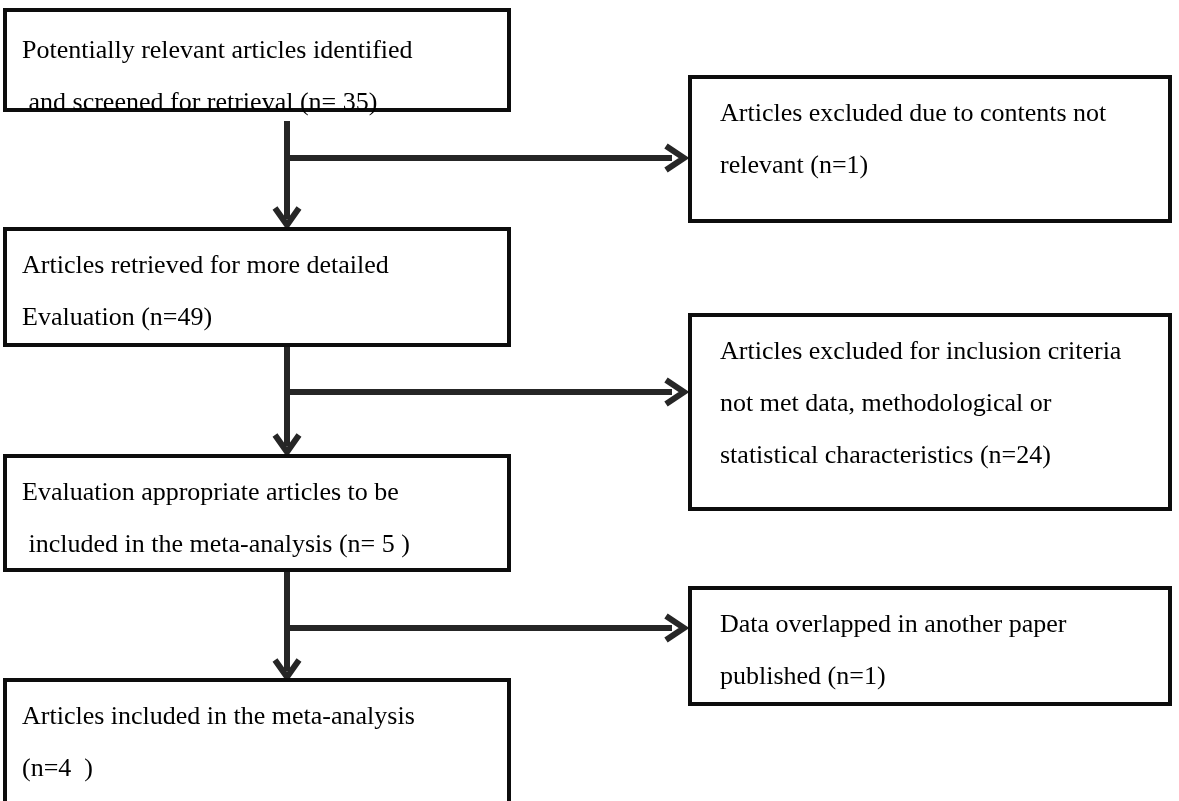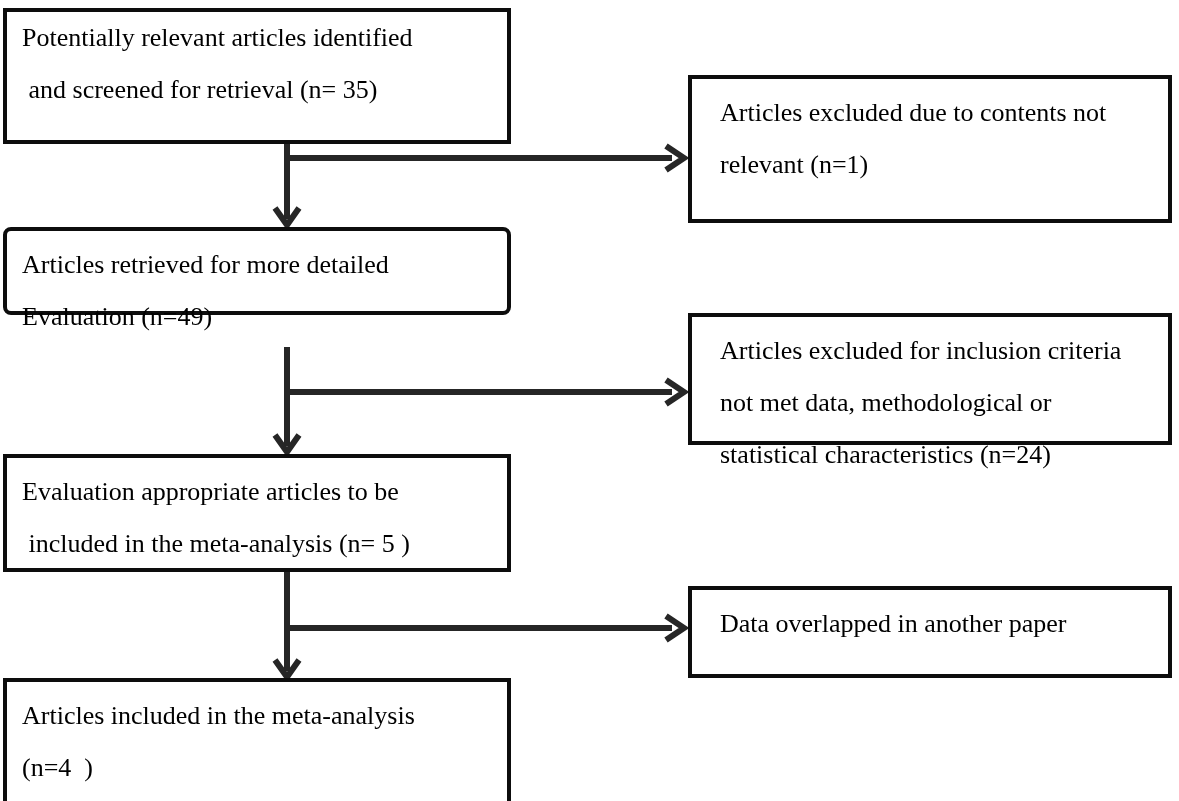--- a/index.html
+++ b/index.html
@@ -19,27 +19,27 @@
     padding:8px 10px 0 15px;
   }
   .box .line{
     white-space:pre;
     font-size:26px;
     line-height:52px;
     color:#000000;
   }
   .left-col{left:3px;width:508px;padding-left:15px;}
   .right-col{left:688px;width:484px;padding-left:28px;}
-  #box-l1{top:8px;height:136px;padding-top:0;}
-  #box-l2{top:227px;height:88px;border-radius:8px;}
+  #box-l1{top:8px;height:104px;padding-top:12px;}
+  #box-l2{top:227px;height:120px;}
   #box-l3{top:454px;height:118px;}
   #box-l4{top:678px;height:140px;}
   #box-r1{top:75px;height:148px;}
-  #box-r2{top:313px;height:132px;}
-  #box-r3{top:586px;height:92px;}
+  #box-r2{top:313px;height:198px;}
+  #box-r3{top:586px;height:120px;}
   svg.arrows{position:absolute;left:0;top:0;width:1179px;height:801px;}
   svg.arrows line, svg.arrows polyline{
     stroke:#262626;
     stroke-width:6;
     fill:none;
     stroke-linejoin:miter;
     stroke-linecap:butt;
   }
 </style>
 </head>
@@ -103,15 +103,16 @@
   </div>
 
   <div id="box-r2" class="box right-col">
     <div class="line">Articles excluded for inclusion criteria</div>
     <div class="line">not met data, methodological or</div>
     <div class="line">statistical characteristics (n=24)</div>
   </div>
 
   <div id="box-r3" class="box right-col">
     <div class="line">Data overlapped in another paper</div>
+    <div class="line">published (n=1)</div>
   </div>
 
 </div>
 
 </body></html>

